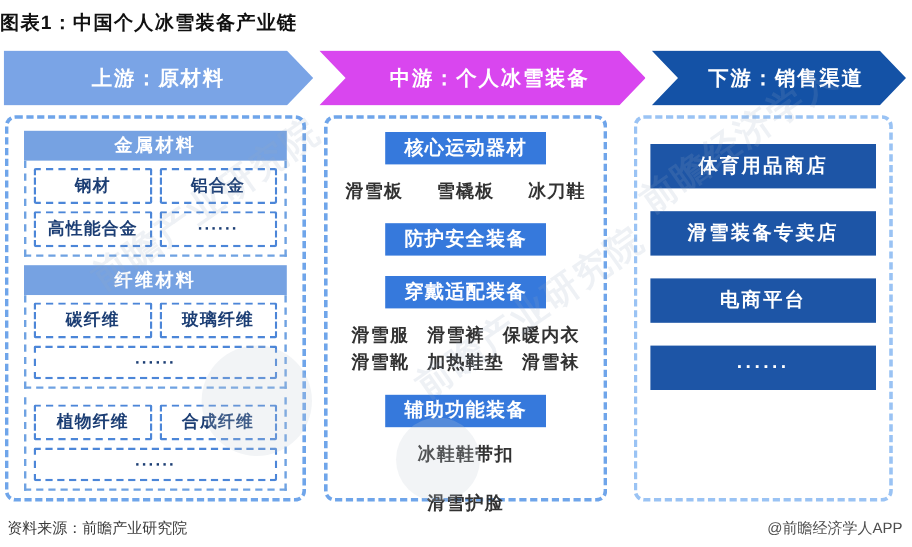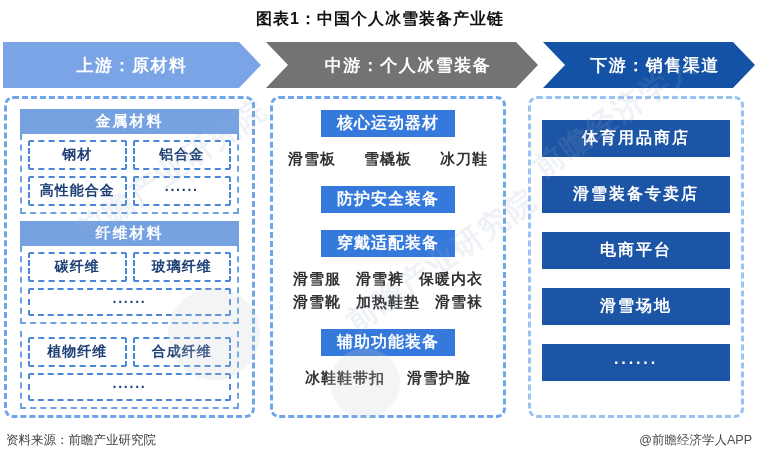--- a/index.html
+++ b/index.html
@@ -1,29 +1,29 @@
 <!DOCTYPE html>
 <html><head>
 <meta charset="utf-8">
 <style>
   html,body{margin:0;padding:0;}
   body{
     width:760px;height:456px;position:relative;background:#fff;overflow:hidden;
     font-family:"Liberation Sans","DejaVu Sans",sans-serif;
   }
   
-  .title{position:absolute;top:9px;left:0;right:0;text-align:center;
+  .title{position:absolute;top:9px;left:0;right:0;
     font-size:16px;font-weight:bold;color:#111;letter-spacing:1px;}
   
   .stages{position:absolute;left:3px;top:42px;width:752px;height:46px;display:flex;gap:5px;}
   .stage{display:flex;align-items:center;justify-content:center;color:#fff;
     font-weight:bold;font-size:17px;letter-spacing:1.5px;box-sizing:border-box;}
   .stage-up{width:258px;background:#7AA4E6;
     clip-path:polygon(0 0,calc(100% - 22px) 0,100% 50%,calc(100% - 22px) 100%,0 100%);}
-  .stage-mid{width:272px;background:#737373;padding-left:12px;
+  .stage-mid{width:272px;background:#d946ef;padding-left:12px;
     clip-path:polygon(0 0,calc(100% - 22px) 0,100% 50%,calc(100% - 22px) 100%,0 100%,22px 50%);}
   .stage-down{width:212px;background:#1452A6;padding-left:12px;
     clip-path:polygon(0 0,calc(100% - 22px) 0,100% 50%,calc(100% - 22px) 100%,0 100%,22px 50%);}
   
   .col{position:absolute;top:96px;height:322px;box-sizing:border-box;border-radius:9px;background:transparent;}
   .col-up{left:4px;width:251px;border:3px dashed #6FA5EA;padding:10px 13px 0;}
   .col-mid{left:270px;width:236px;border:3px dashed #6FA5EA;text-align:center;padding-top:11px;}
   .col-down{left:528px;width:216px;border:3px dashed #9AC3F4;padding-top:21px;}
   
   .group{margin-bottom:7px;}
@@ -35,21 +35,21 @@
     font-weight:bold;font-size:14px;text-align:center;padding:4px 0;letter-spacing:1px;}
   .item-wide{grid-column:1 / 3;}
   
   .sec-header{display:inline-block;background:#3679DC;color:#fff;font-weight:bold;
     font-size:16px;padding:3px 16px;letter-spacing:1px;margin-top:17px;}
   .sec-header.first{margin-top:0;}
   .sec-line{display:flex;justify-content:center;gap:15px;color:#323232;
     font-size:15px;font-weight:600;margin-top:13px;letter-spacing:1px;}
   .sec-line + .sec-line{margin-top:4px;}
   .gap-lg{gap:28px;}
-  .gap-md{gap:22px;}
+  .gap-md{gap:22px;flex-direction:column;}
   
   .channel{width:188px;height:37px;margin:0 auto 19px;background:#1D55A6;color:#fff;
     font-weight:bold;font-size:16px;display:flex;align-items:center;justify-content:center;
     letter-spacing:2px;}
   
   .source{position:absolute;left:6px;top:432px;font-size:12.5px;color:#3C3C3C;}
   .credit{position:absolute;right:8px;top:432px;font-size:12.5px;color:#4E4E4E;}
   
   .wm{position:absolute;color:rgba(150,165,190,0.16);font-size:30px;font-weight:bold;
     transform:rotate(-35deg);letter-spacing:2px;white-space:nowrap;pointer-events:none;z-index:5;}
@@ -137,18 +137,17 @@
       <span>冰鞋鞋带扣</span>
       <span>滑雪护脸</span>
     </div>
   </div>
 </div>
 
 <div class="col col-down">
   <div class="channel">体育用品商店</div>
   <div class="channel">滑雪装备专卖店</div>
   <div class="channel">电商平台</div>
-  <div class="channel">滑雪场地</div>
   <div class="channel">······</div>
 </div>
 
 <div class="source">资料来源：前瞻产业研究院</div>
 <div class="credit">@前瞻经济学人APP</div>
 
 </body></html>

